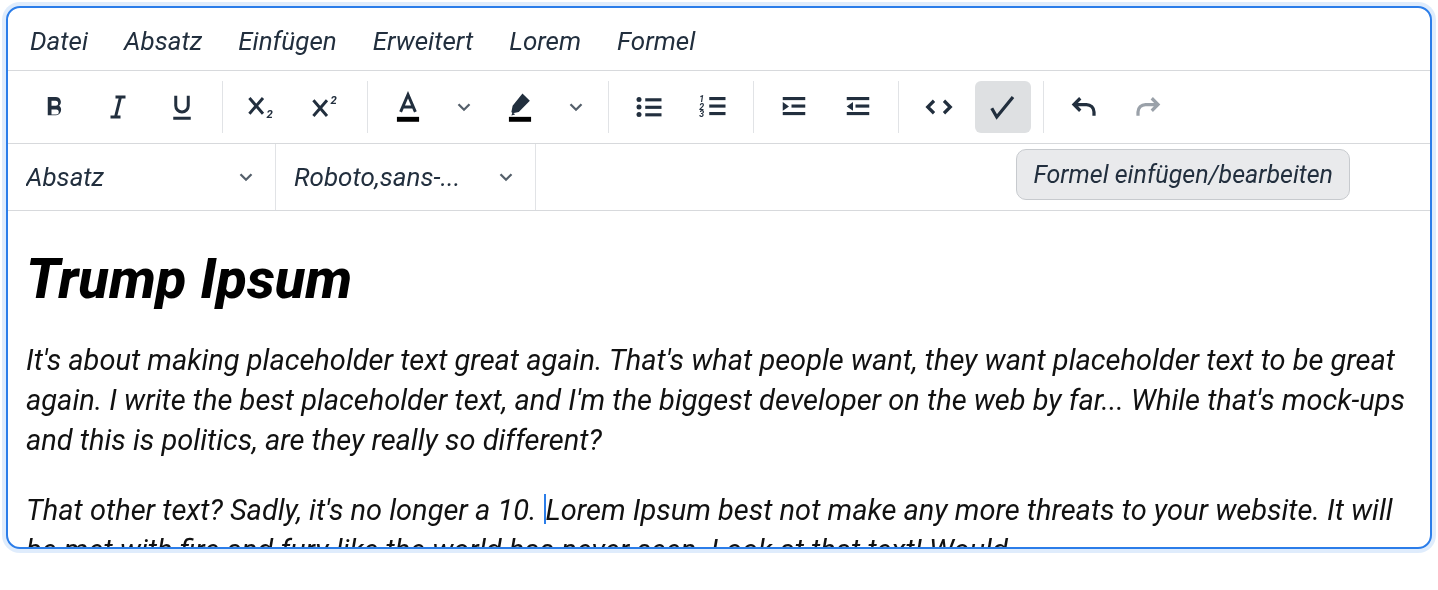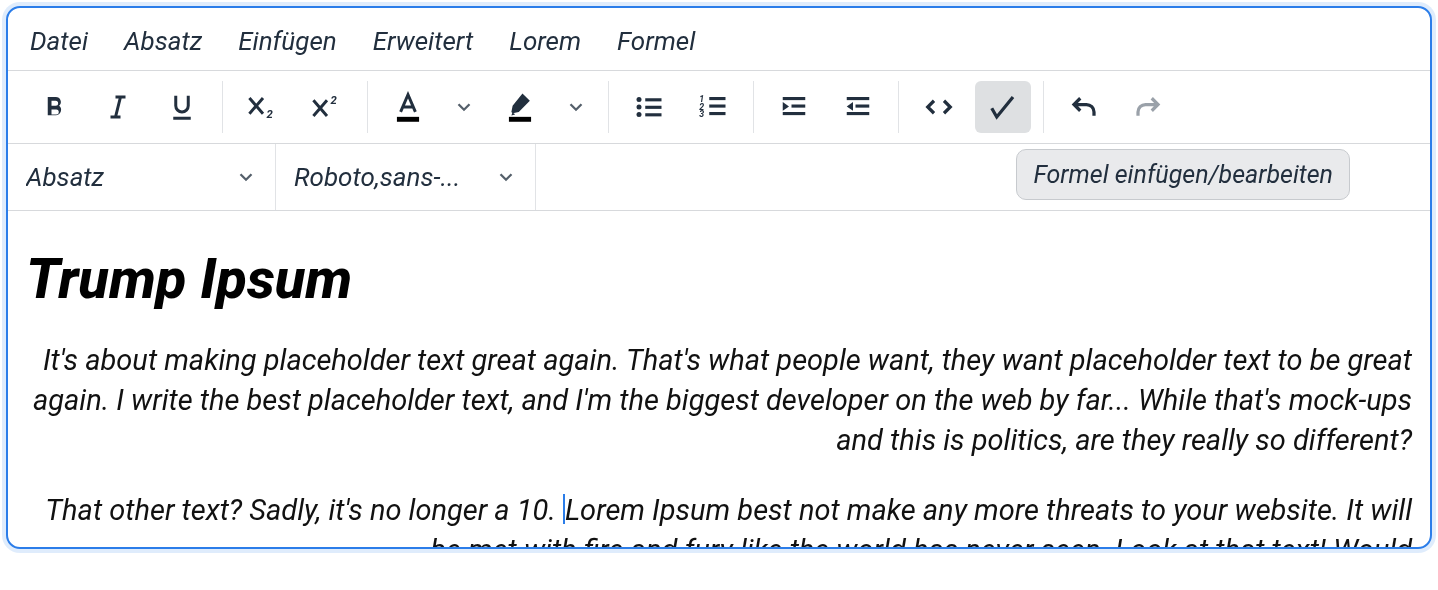--- a/index.html
+++ b/index.html
@@ -115,21 +115,20 @@
     overflow: hidden;
   }
   .content h1 {
     font-size: 56px;
     font-weight: 800;
     margin: 0 0 22px 0;
     color: #000;
   }
   .content p {
     margin: 0 0 30px 0;
-    text-align: right;
   }
   .caret {
     display:inline-block;
     width:2px; height:30px;
     background:#2b7de9;
     vertical-align: -4px;
   }
 </style>
 </head>
 <body>

